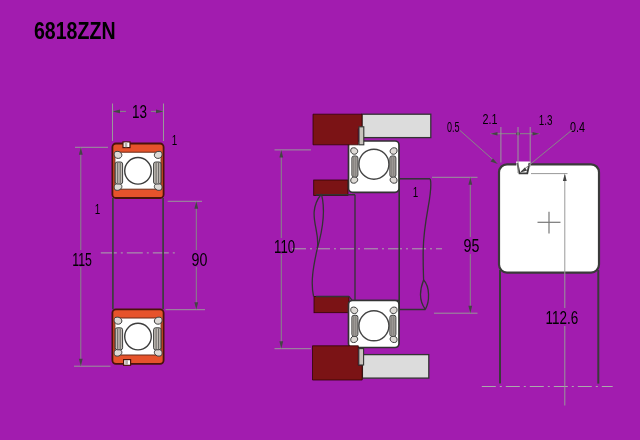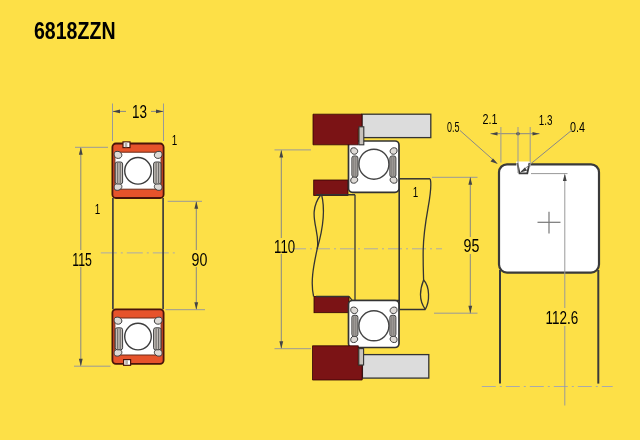--- a/index.html
+++ b/index.html
@@ -1,16 +1,16 @@
 <!DOCTYPE html>
 <html><head>
 <meta charset="utf-8">
 <style>
   html,body{margin:0;padding:0;background:#ffffff;}
-  .page{position:relative;width:640px;height:440px;background:#fde047;overflow:hidden;
+  .page{position:relative;width:640px;height:440px;background:#a21caf;overflow:hidden;
         font-family:"Liberation Sans", sans-serif;}
   svg{position:absolute;left:0;top:0;}
   text{font-family:"Liberation Sans", sans-serif;fill:#000;}
 </style>
 </head>
 <body>
 <div class="page">
 <svg width="640" height="440" viewBox="0 0 640 440">
   <defs></defs>
 

